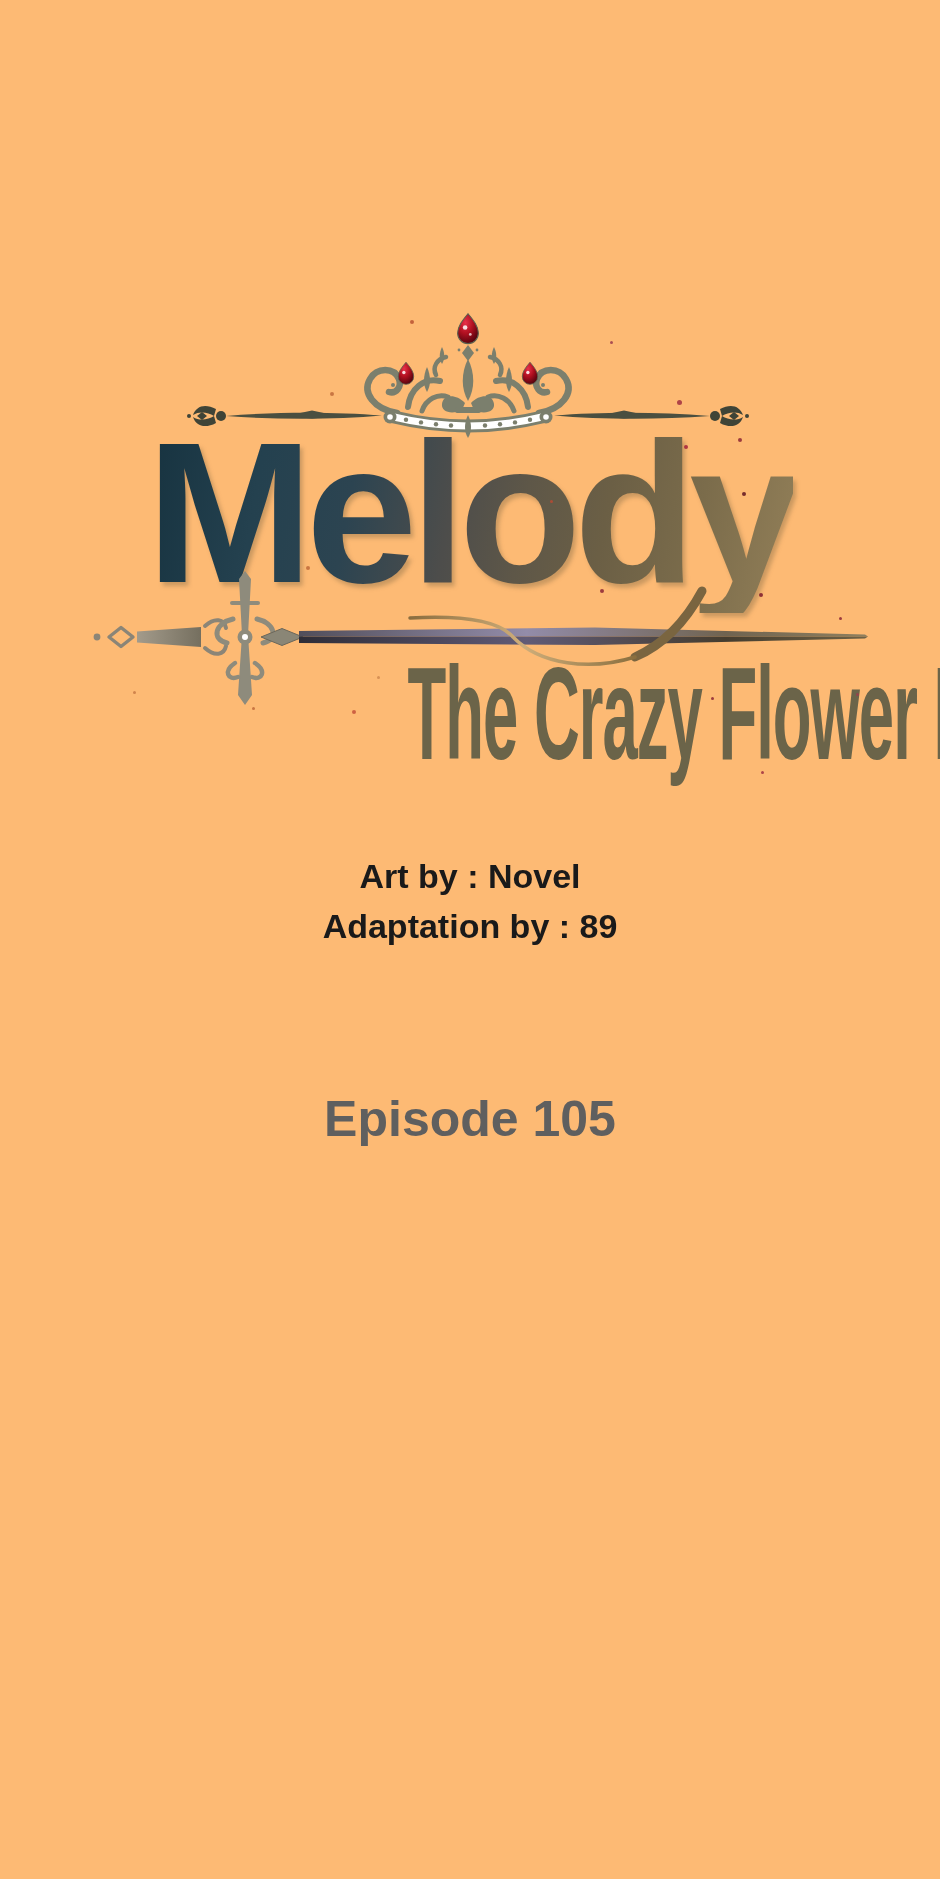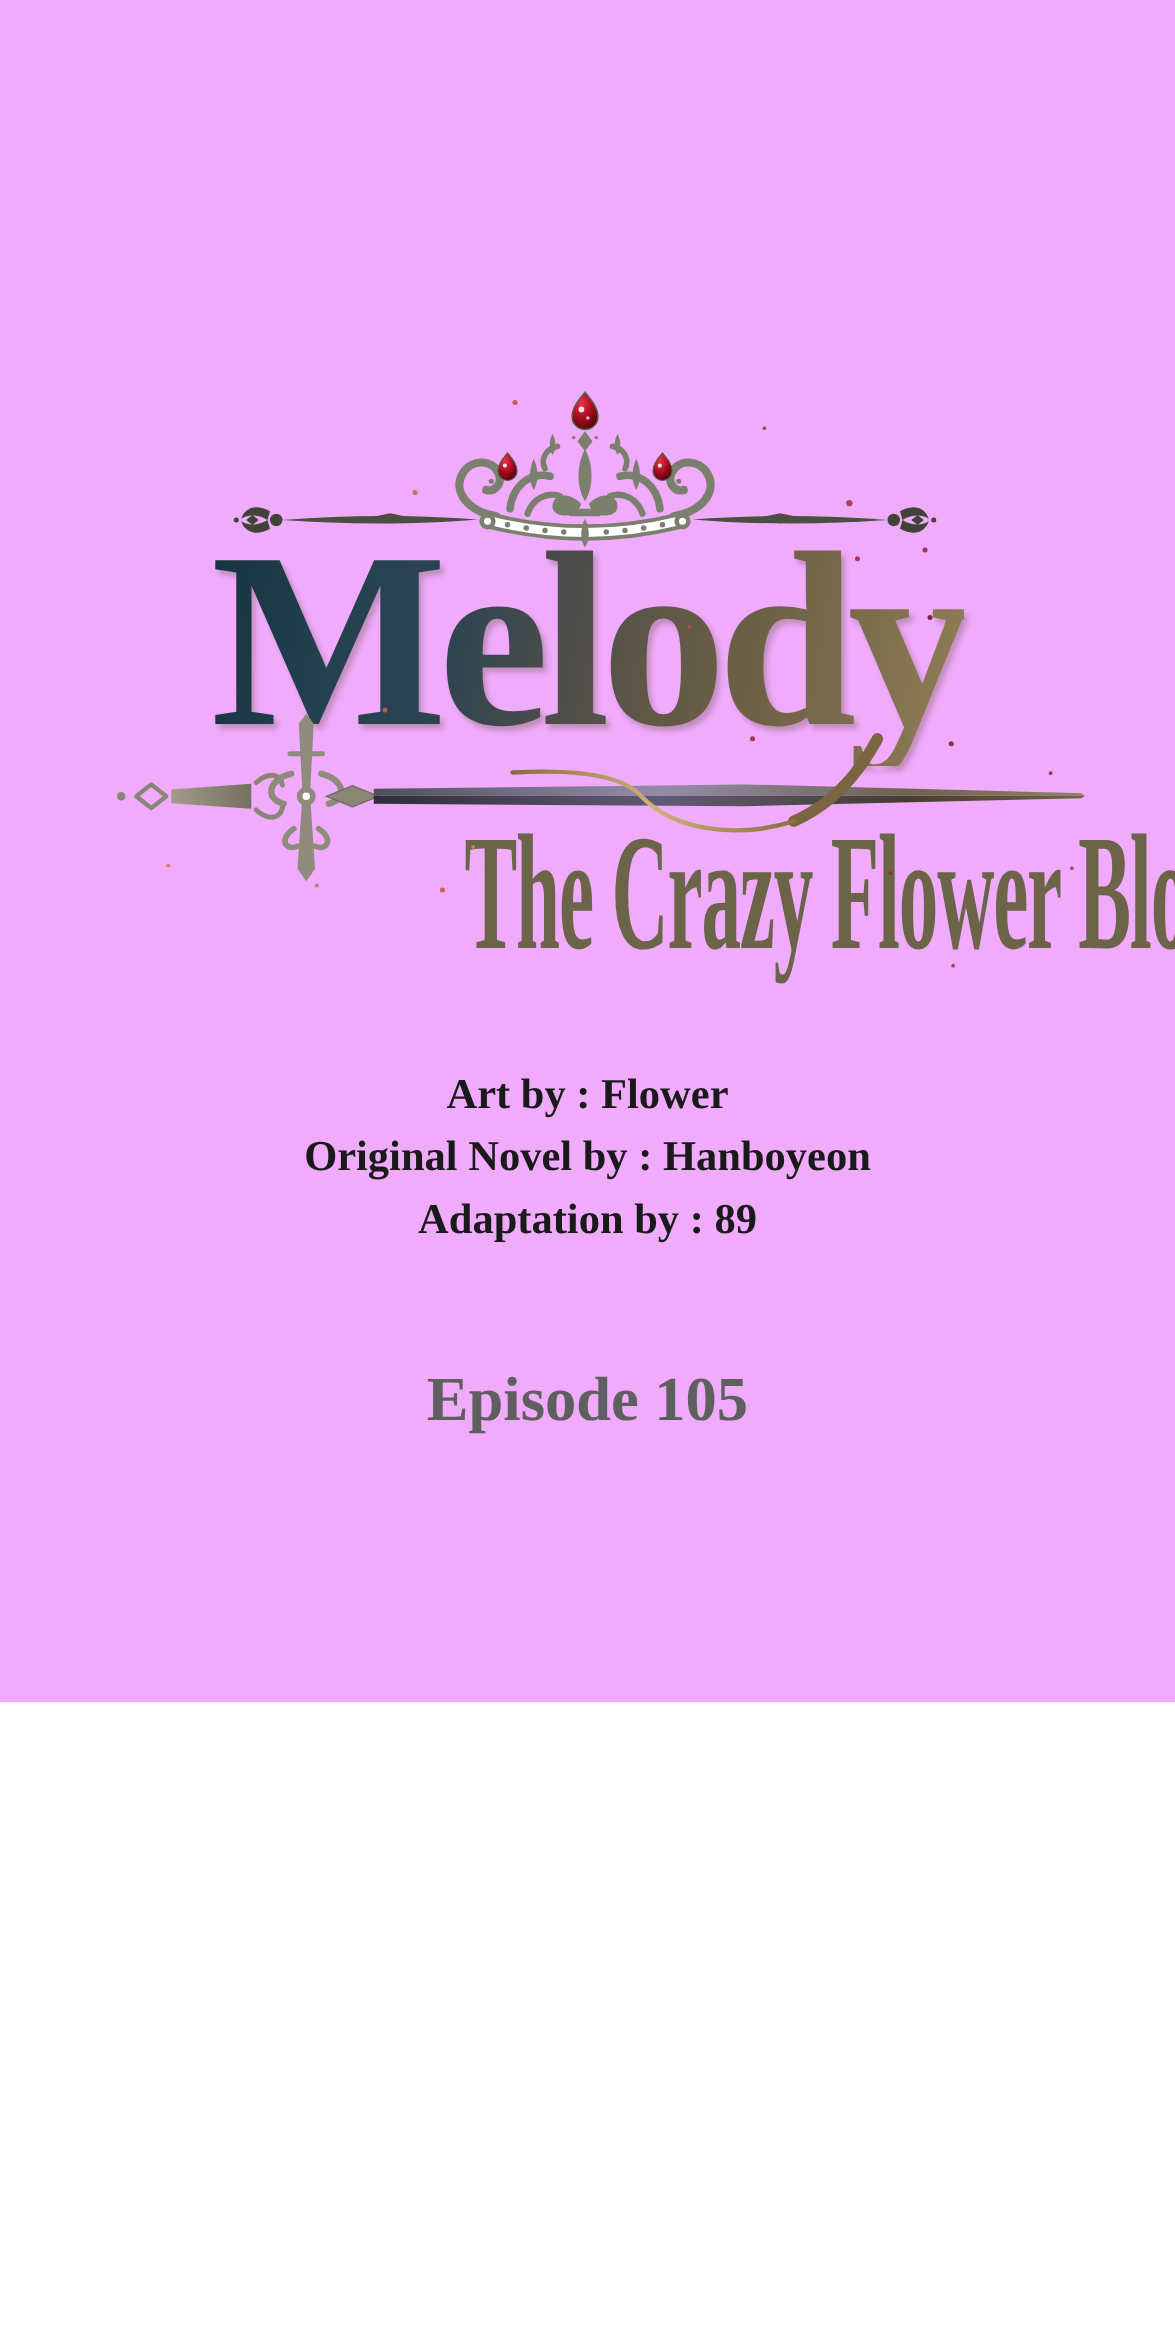--- a/index.html
+++ b/index.html
@@ -1,19 +1,19 @@
 <!DOCTYPE html>
 <html><head>
 <meta charset="utf-8">
 <style>
   html,body{margin:0;padding:0;background:#ffffff;}
   .canvas{
-    position:relative;width:940px;height:1362px;margin:0 auto;
-    background:#f0abfc;overflow:hidden;
-    font-family:Liberation Serif, serif;
+    position:relative;width:940px;height:1879px;margin:0 auto;
+    background:#fdba74;overflow:hidden;
+    font-family:Liberation Sans, sans-serif;
   }
   .abs{position:absolute;}
   
   #header-ornament{left:90px;top:305px;width:760px;height:150px;}
   #header-ornament svg{overflow:visible;display:block;}
   
   .title-wrap{
     left:0;right:0;top:413px;text-align:center;line-height:1;
     pointer-events:none;
   }
@@ -204,22 +204,21 @@
         <path d="M550,92 C505,106 455,100 428,72 C414,56 380,50 325,53" stroke="url(#goldG)" stroke-width="3.5"></path>
       </g>
     </svg>
   </div>
 
   <div class="abs subtitle-wrap">
     <span class="subtitle-text">The Crazy Flower Blooms</span>
   </div>
 
   <div class="abs credits">
-    <div>Art by : Flower</div>
-    <div>Original Novel by : Hanboyeon</div>
+    <div>Art by : Novel</div>
     <div>Adaptation by : 89</div>
   </div>
 
   <div class="abs episode">Episode 105</div>
 
   <div class="abs" id="speckle-layer" style="left:0;top:0;width:940px;height:1879px;pointer-events:none;">
       <div class="speckle" style="left: 410px; top: 320px; width: 4px; height: 4px; background: rgb(184, 82, 49);"></div>
       <div class="speckle" style="left: 609.5px; top: 340.5px; width: 3px; height: 3px; background: rgb(155, 60, 76);"></div>
       <div class="speckle" style="left: 330px; top: 392px; width: 4px; height: 4px; background: rgb(192, 106, 58);"></div>
       <div class="speckle" style="left: 676.5px; top: 399.5px; width: 5px; height: 5px; background: rgb(161, 47, 63);"></div>

